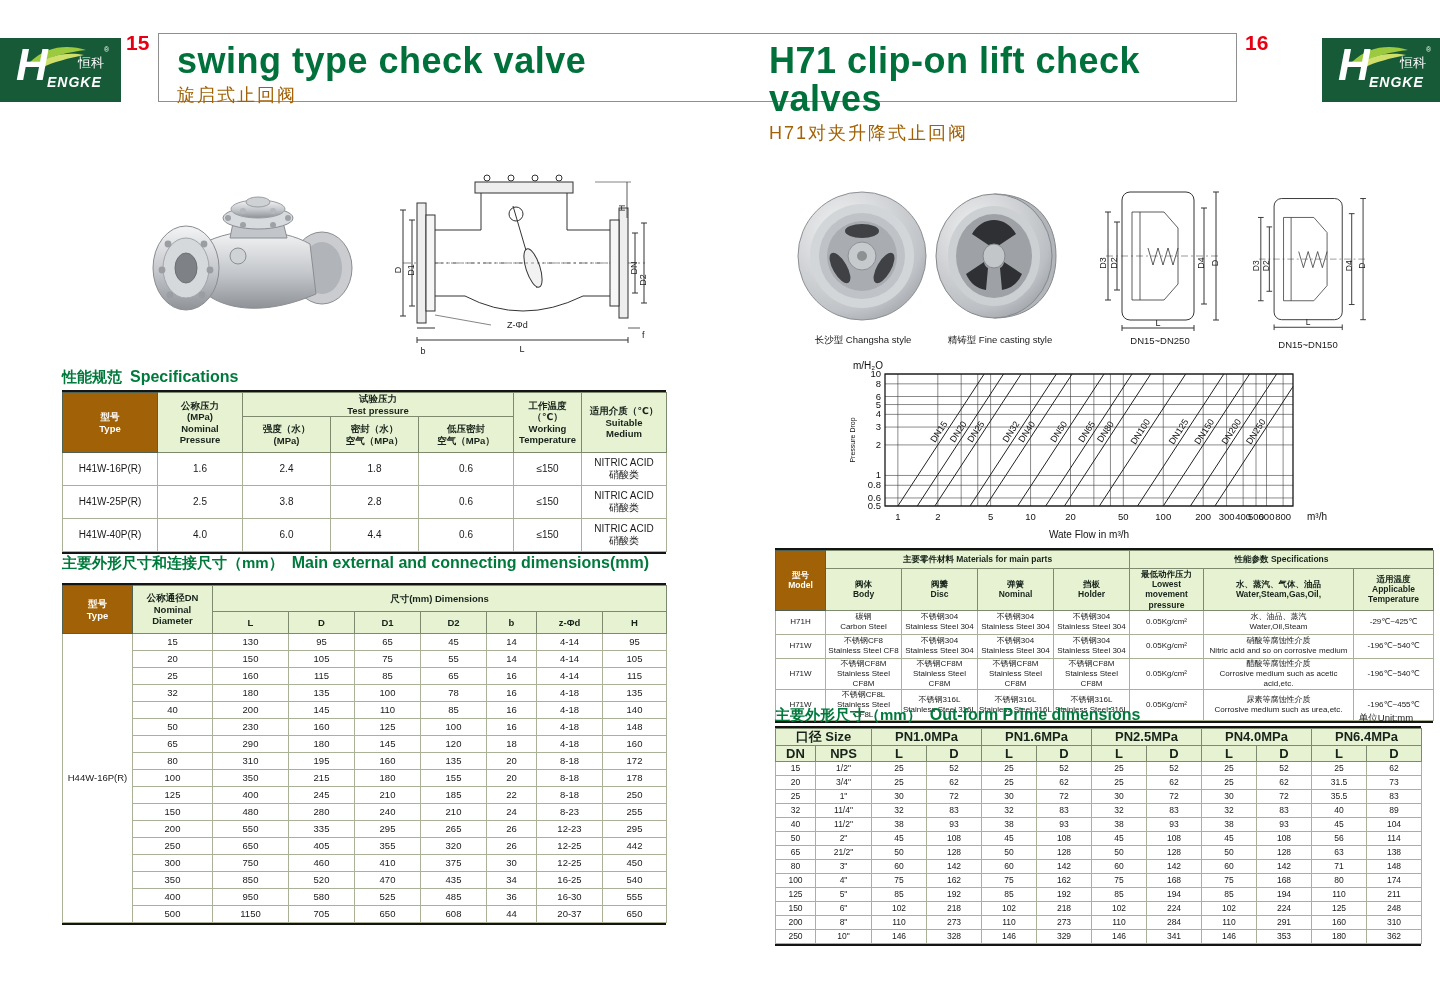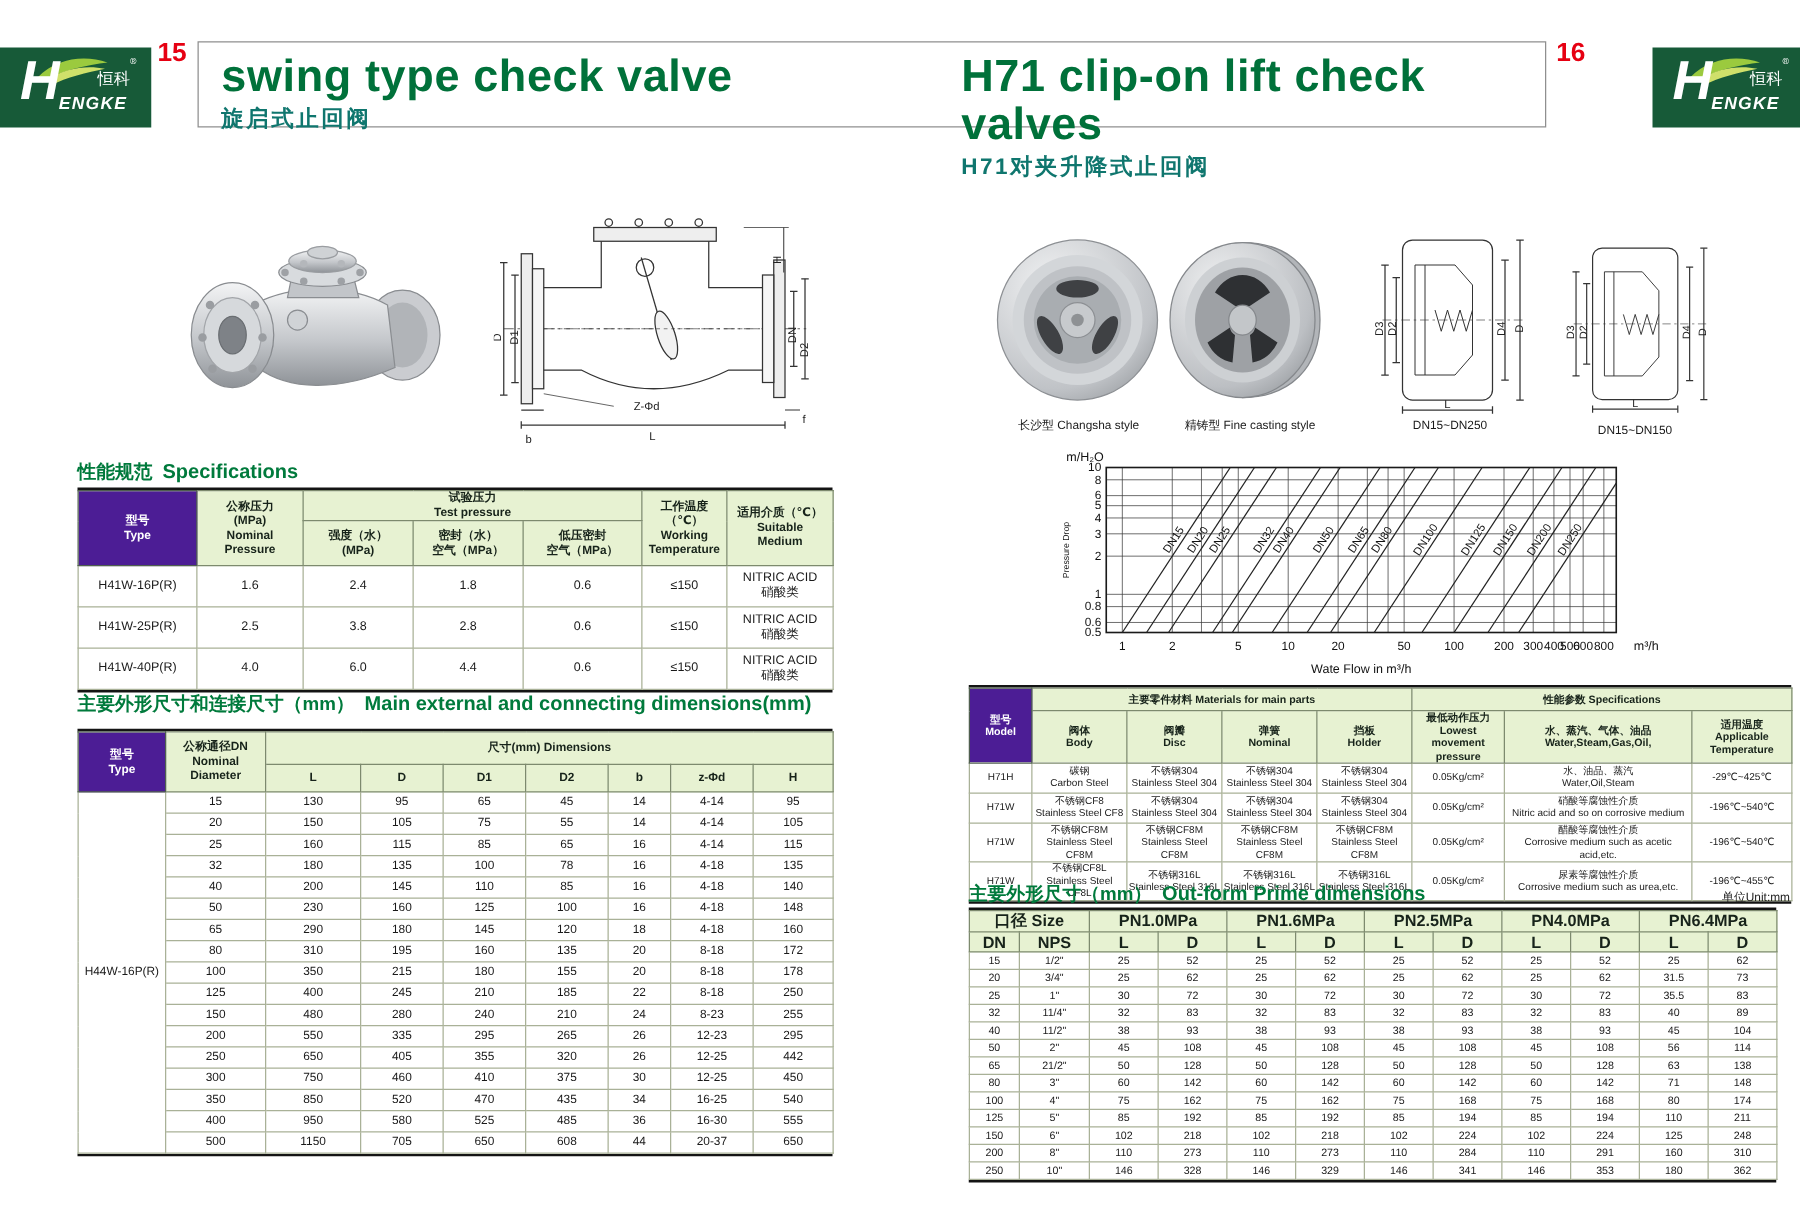--- a/index.html
+++ b/index.html
@@ -11,34 +11,34 @@
   .logo-box{background:#175a38;color:#fff;overflow:hidden;}
   .logo-inner{position:relative;width:100%;height:100%;}
   .logo-h{position:absolute;left:16px;top:2px;font-style:italic;font-weight:bold;font-size:44px;color:#fff;}
   .logo-rest{position:absolute;left:47px;top:36px;font-style:italic;font-weight:bold;font-size:14px;color:#fff;letter-spacing:1px;}
   .logo-zh{position:absolute;left:78px;top:16px;font-size:13px;color:#fff;}
   .logo-reg{position:absolute;left:104px;top:8px;font-size:7px;color:#fff;}
   .logo-leaf{position:absolute;left:28px;top:4px;}
   .pagenum{color:#e60012;font-weight:900;font-size:21px;}
   .title-box{border:1.5px solid #8f8f8f;background:#fff;}
   .title-en{color:#00713a;font-weight:bold;font-size:36px;line-height:1.05;letter-spacing:0.5px;}
-  .title-zh{color:#0f766e;font-size:18px;letter-spacing:2px;margin-top:3px;font-weight:bold;}
+  .title-zh{color:#a16207;font-size:18px;letter-spacing:2px;margin-top:3px;}
 
   
   .sec-title{font-weight:bold;color:#007a3c;white-space:nowrap;}
   .sec-title .zh{font-size:15px;}
   .sec-title .en{font-size:16px;margin-left:8px;}
-  .unit-label{font-size:9.5px;color:#1a1a1a;text-align:right;}
+  .unit-label{font-size:9.5px;color:#1a1a1a;text-align:center;}
 
   
   .tbl{border-top:2.5px solid #141414;border-bottom:2.5px solid #141414;background:#fff;}
   .tbl table{width:100%;border-collapse:collapse;table-layout:fixed;}
   .tbl th{background:#e7f2d2;border:1px solid #7d8a6e;font-weight:bold;white-space:pre-line;
           text-align:center;vertical-align:middle;line-height:1.2;padding:0 1px;color:#17231a;}
-  .tbl th.dark{background:#4c1d95;color:#ffffff;border-color:#50604f;}
+  .tbl th.dark{background:#a16207;color:#ffffff;border-color:#50604f;}
   .tbl td{border:1px solid #a9b197;white-space:pre-line;text-align:center;vertical-align:middle;
           background:#fff;line-height:1.25;padding:0 1px;color:#1a1a1a;}
   .spec th{font-size:9.5px;} .spec td{font-size:10px;}
   .spec thead tr:nth-child(1){height:24px;} .spec thead tr:nth-child(2){height:36px;} .spec tbody tr{height:33px;}
   .dims th{font-size:9.5px;} .dims td{font-size:9.5px;}
   .dims thead tr:nth-child(1){height:26px;} .dims thead tr:nth-child(2){height:22px;} .dims tbody tr{height:17px;}
   .mats th{font-size:8.5px;} .mats td{font-size:8px;}
   .mats thead tr:nth-child(1){height:18px;} .mats thead tr:nth-child(2){height:40px;} .mats tbody tr{height:24px;}
   .outf th{font-size:13px;} .outf td{font-size:8.5px;}
   .outf thead tr{height:15px;} .outf tbody tr{height:14px;}

